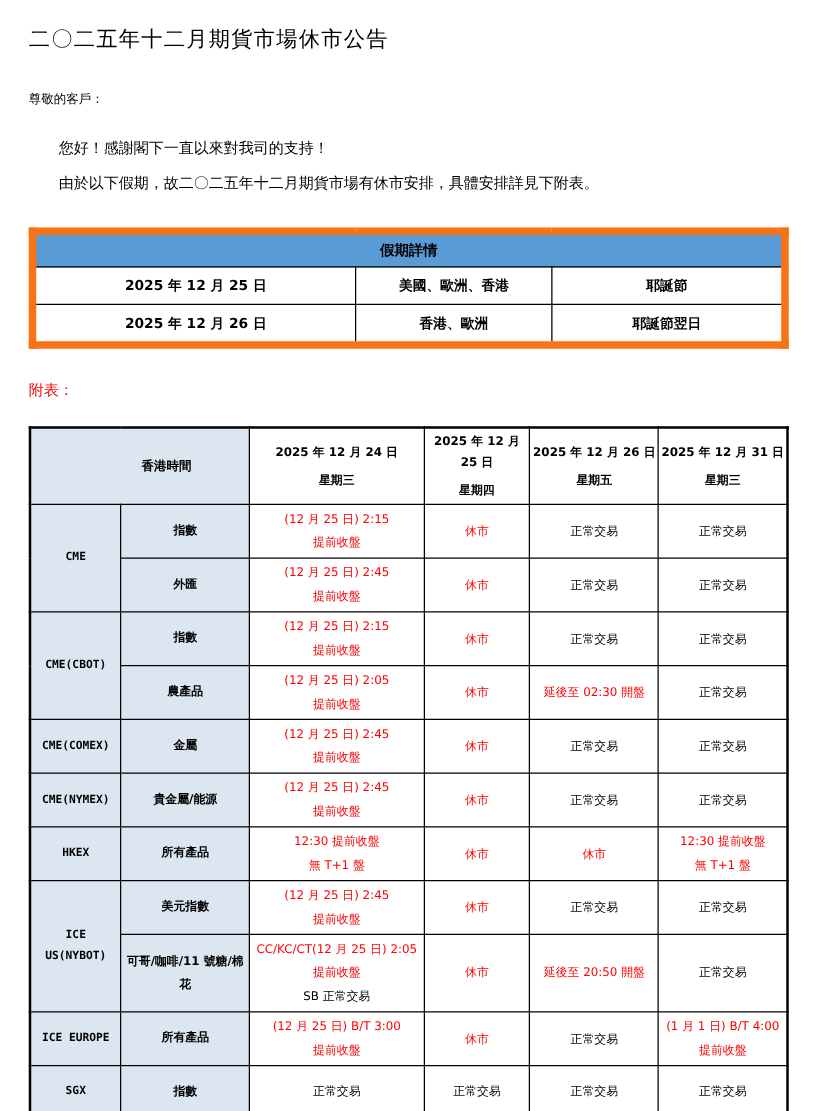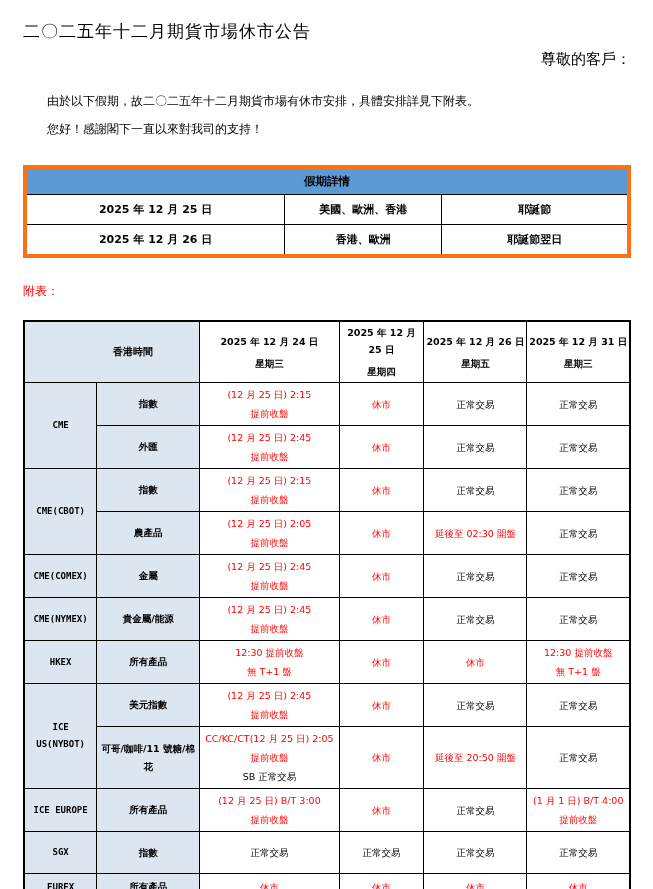--- a/index.html
+++ b/index.html
@@ -11,26 +11,26 @@
   }
   .page { padding: 14px 22px 0 23px; box-sizing: border-box; }
 
   .doc-title {
     margin: 6px 0 0 0;
     text-align: left;
     font-size: 17px;
     font-weight: normal;
     letter-spacing: 1px;
   }
-  .salutation { margin-top: 7px; font-size: 15px; text-align: right; }
+  .salutation { margin-top: 29px; font-size: 10px; }
   .intro { margin-top: 18px; margin-left: 24px; font-size: 12px; line-height: 28px; }
 
   
   table { border-collapse: collapse; width: 100%; table-layout: fixed; }
-  #holiday-table { margin-top: 22px; border: 4px solid #f97316; }
+  #holiday-table { margin-top: 22px; border: 6px solid #f97316; }
   #holiday-table th, #holiday-table td { border: 1px solid #000; text-align: center; font-weight: bold; }
   #holiday-table th {
     background: var(--header-blue, #5B9BD5);
     height: 23px; font-size: 11.5px; font-weight: bold; color: #000;
   }
   #holiday-table td { height: 27px; font-size: 11px; }
   #holiday-table td.h-date { font-weight: bold; }
 
   .appendix-label { margin-top: 25px; font-size: 12px; color: var(--alert-red, #FF0000); }
 
@@ -68,22 +68,22 @@
 </head>
 <body>
 
 <div class="page">
 
   <h1 class="doc-title">二〇二五年十二月期貨市場休市公告</h1>
 
   <div class="salutation">尊敬的客戶：</div>
 
   <div class="intro">
+    <div>您好！感謝閣下一直以來對我司的支持！</div>
     <div>由於以下假期，故二〇二五年十二月期貨市場有休市安排，具體安排詳見下附表。</div>
-    <div>您好！感謝閣下一直以來對我司的支持！</div>
   </div>
 
   <table id="holiday-table">
     <colgroup>
         <col style="width:43%">
         <col style="width:26%">
         <col style="width:31%">
       </colgroup>
     <thead>
       <tr>

